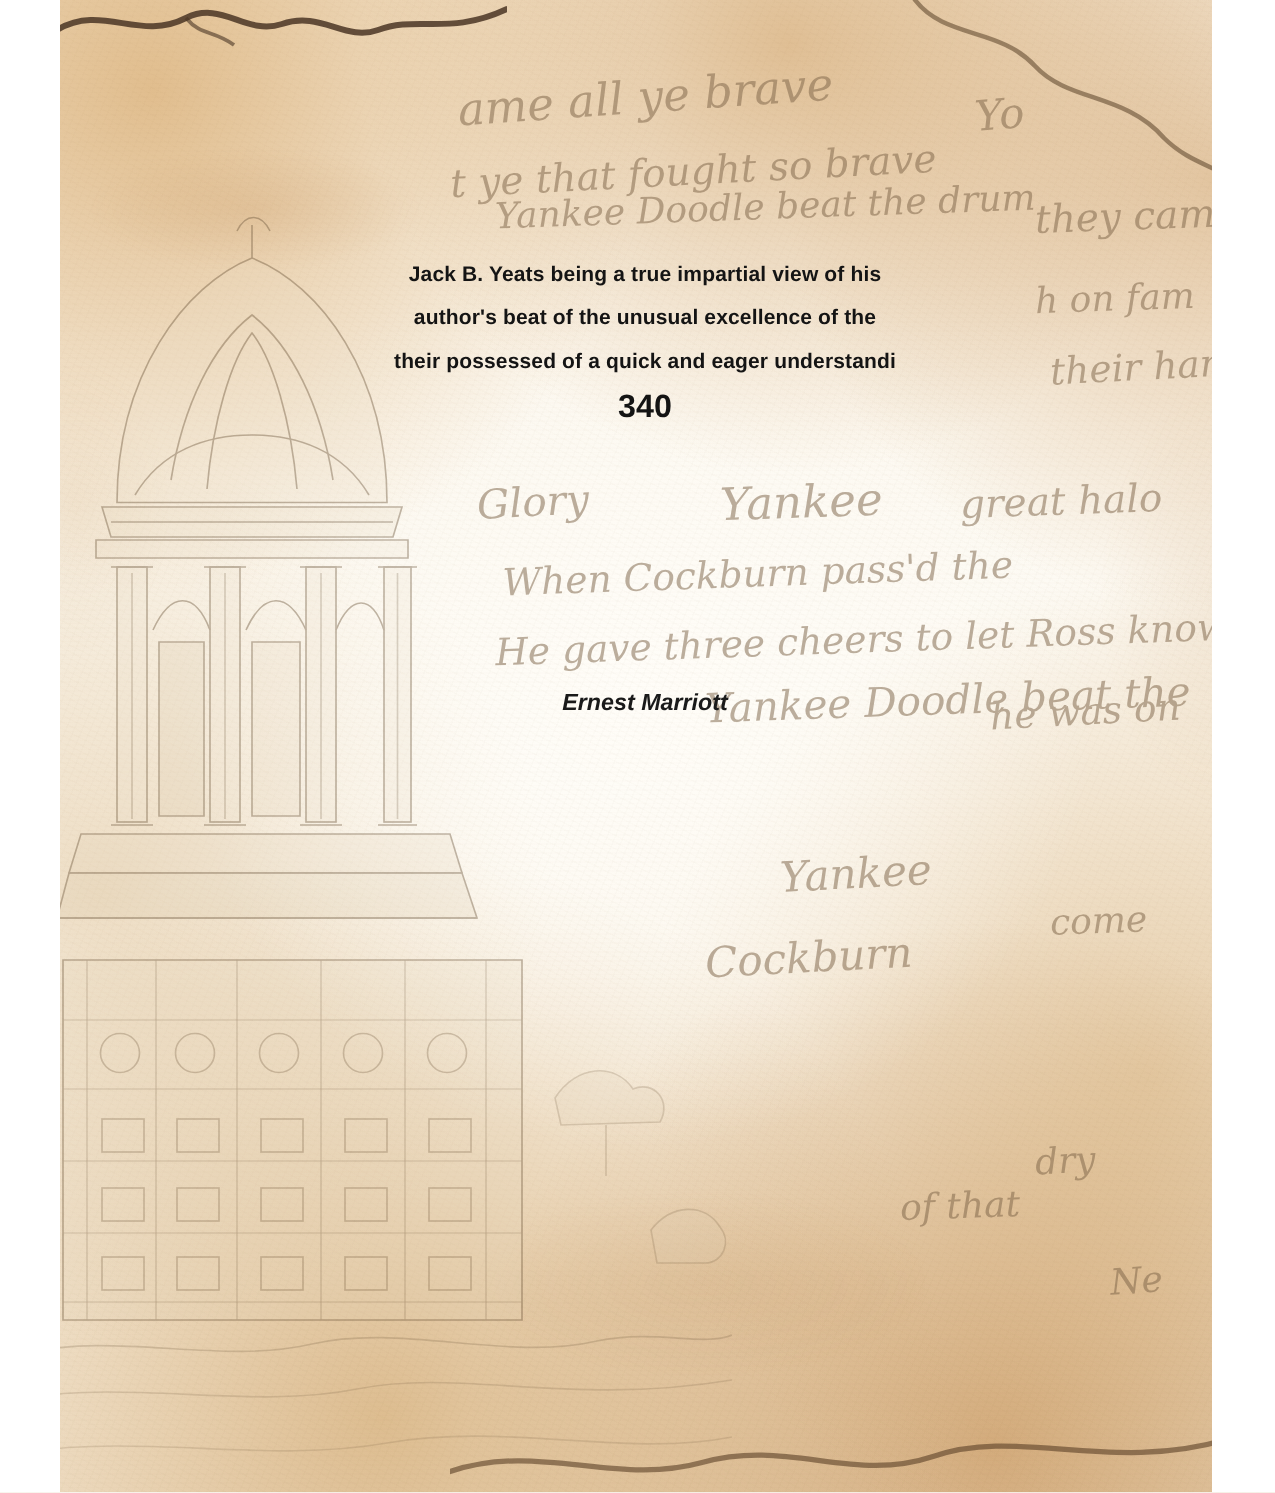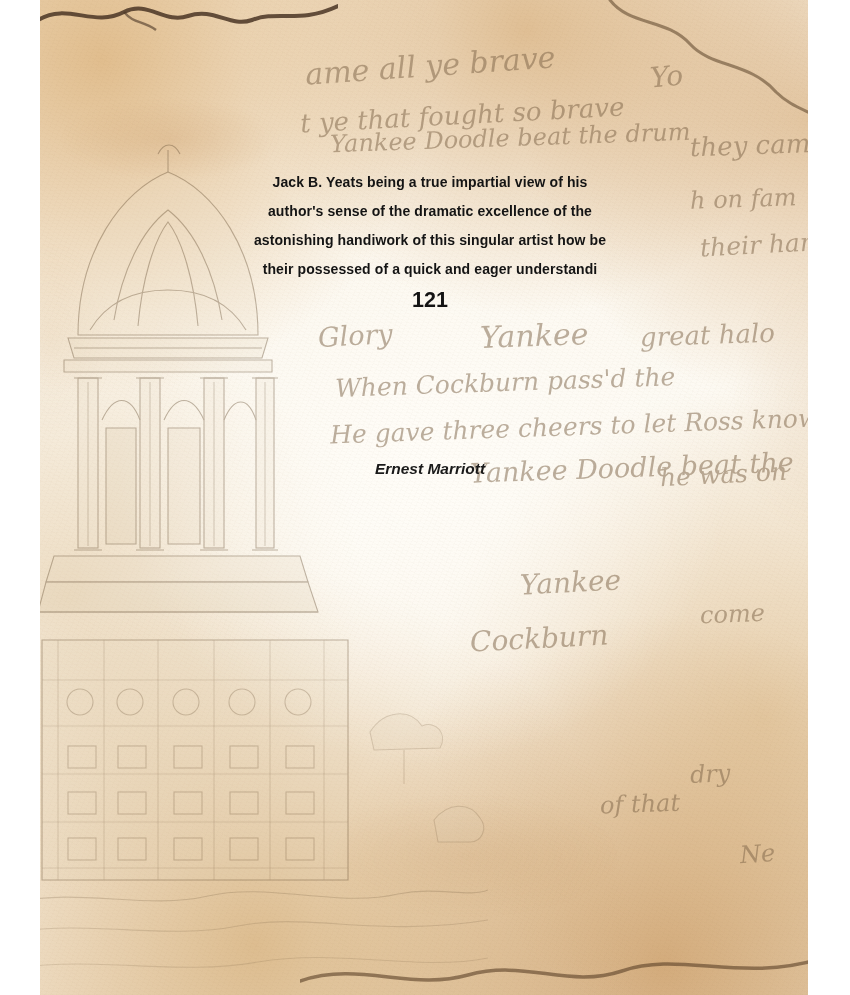--- a/index.html
+++ b/index.html
@@ -271,21 +271,20 @@
     <span class="hw" style="left:690px; top:760px; font-size:24px; transform:rotate(-3deg);">dry</span>
     <span class="hw" style="left:600px; top:790px; font-size:24px; transform:rotate(-2deg);">of that</span>
     <span class="hw" style="left:740px; top:840px; font-size:24px; transform:rotate(-4deg);">Ne</span>
   </div>
 
   <div class="page-margin-left"></div>
   <div class="page-margin-right"></div>
 
   <div class="title-block">
     <div class="title-line">Jack B. Yeats  being a true impartial view of his</div>
-    <div class="title-line">author's sense of the dramatic excellence of the</div>
-    <div class="title-line">astonishing handiwork of this singular artist how be</div>
+    <div class="title-line">author's beat of the unusual excellence of the</div>
     <div class="title-line">their possessed of a quick and eager understandi</div>
-    <div class="title-year">121</div>
+    <div class="title-year">340</div>
   </div>
 
   <div class="author">Ernest Marriott</div>
 
 </div>
 
 </body></html>

